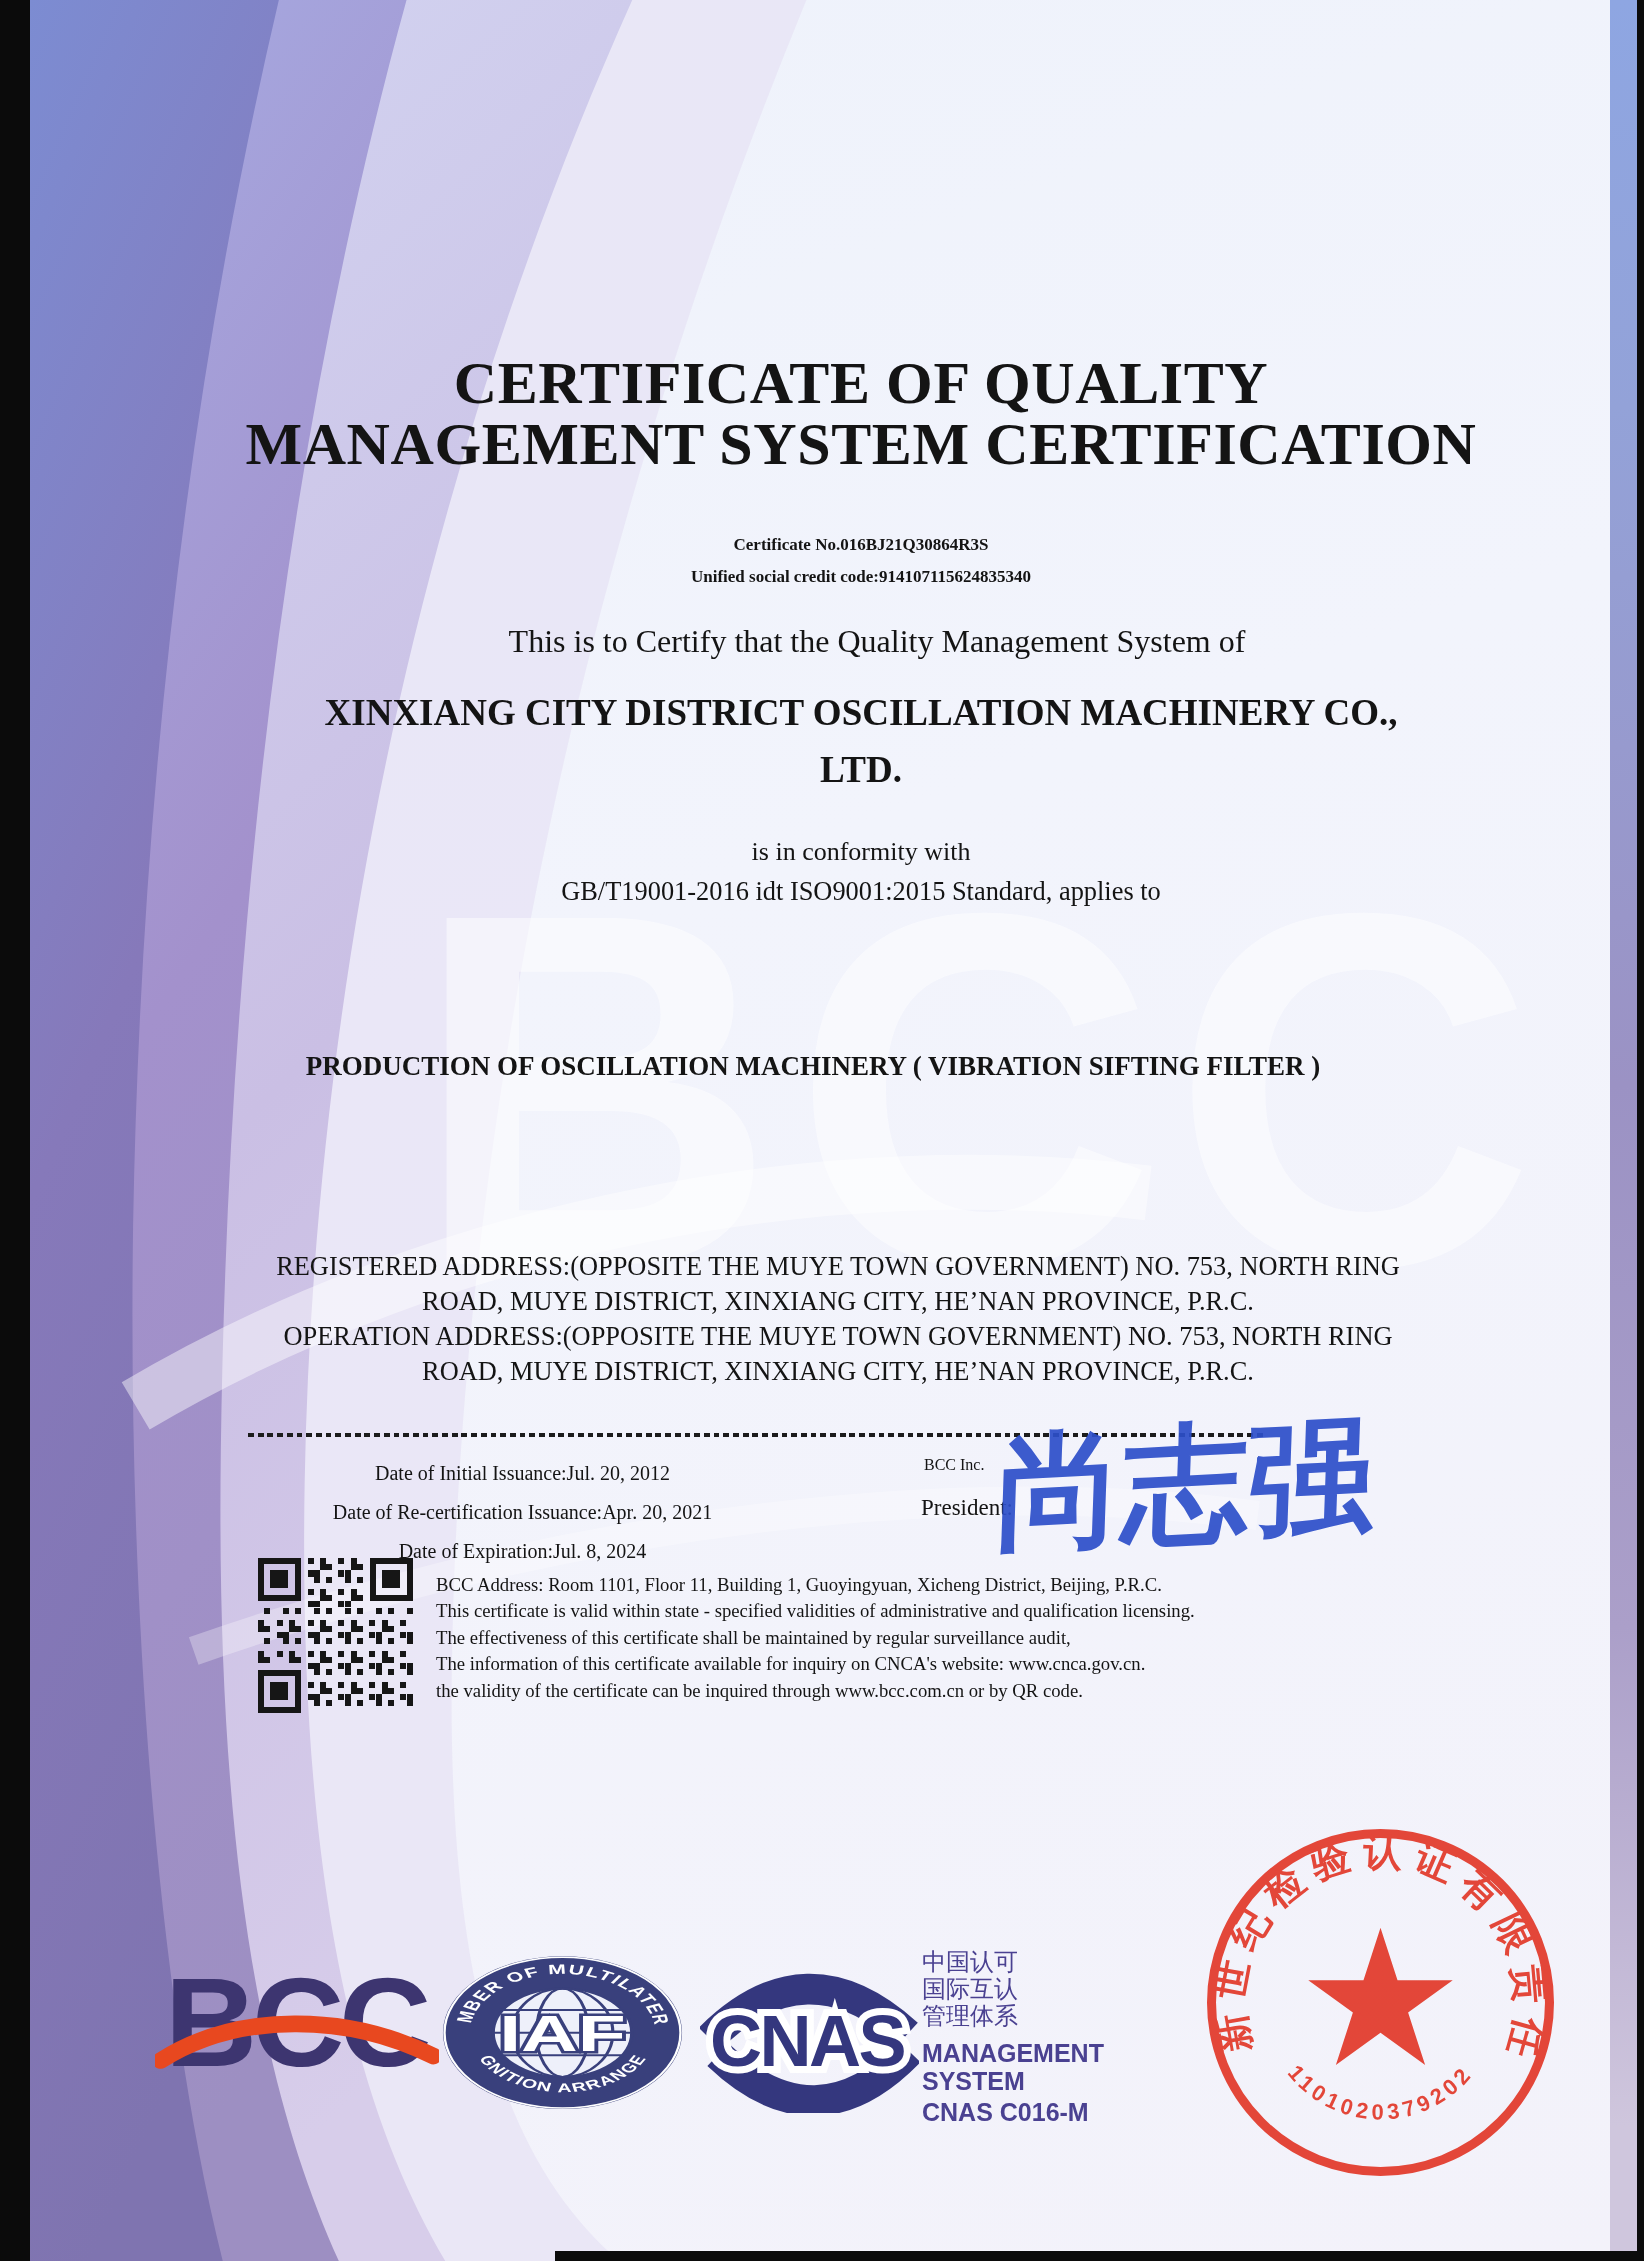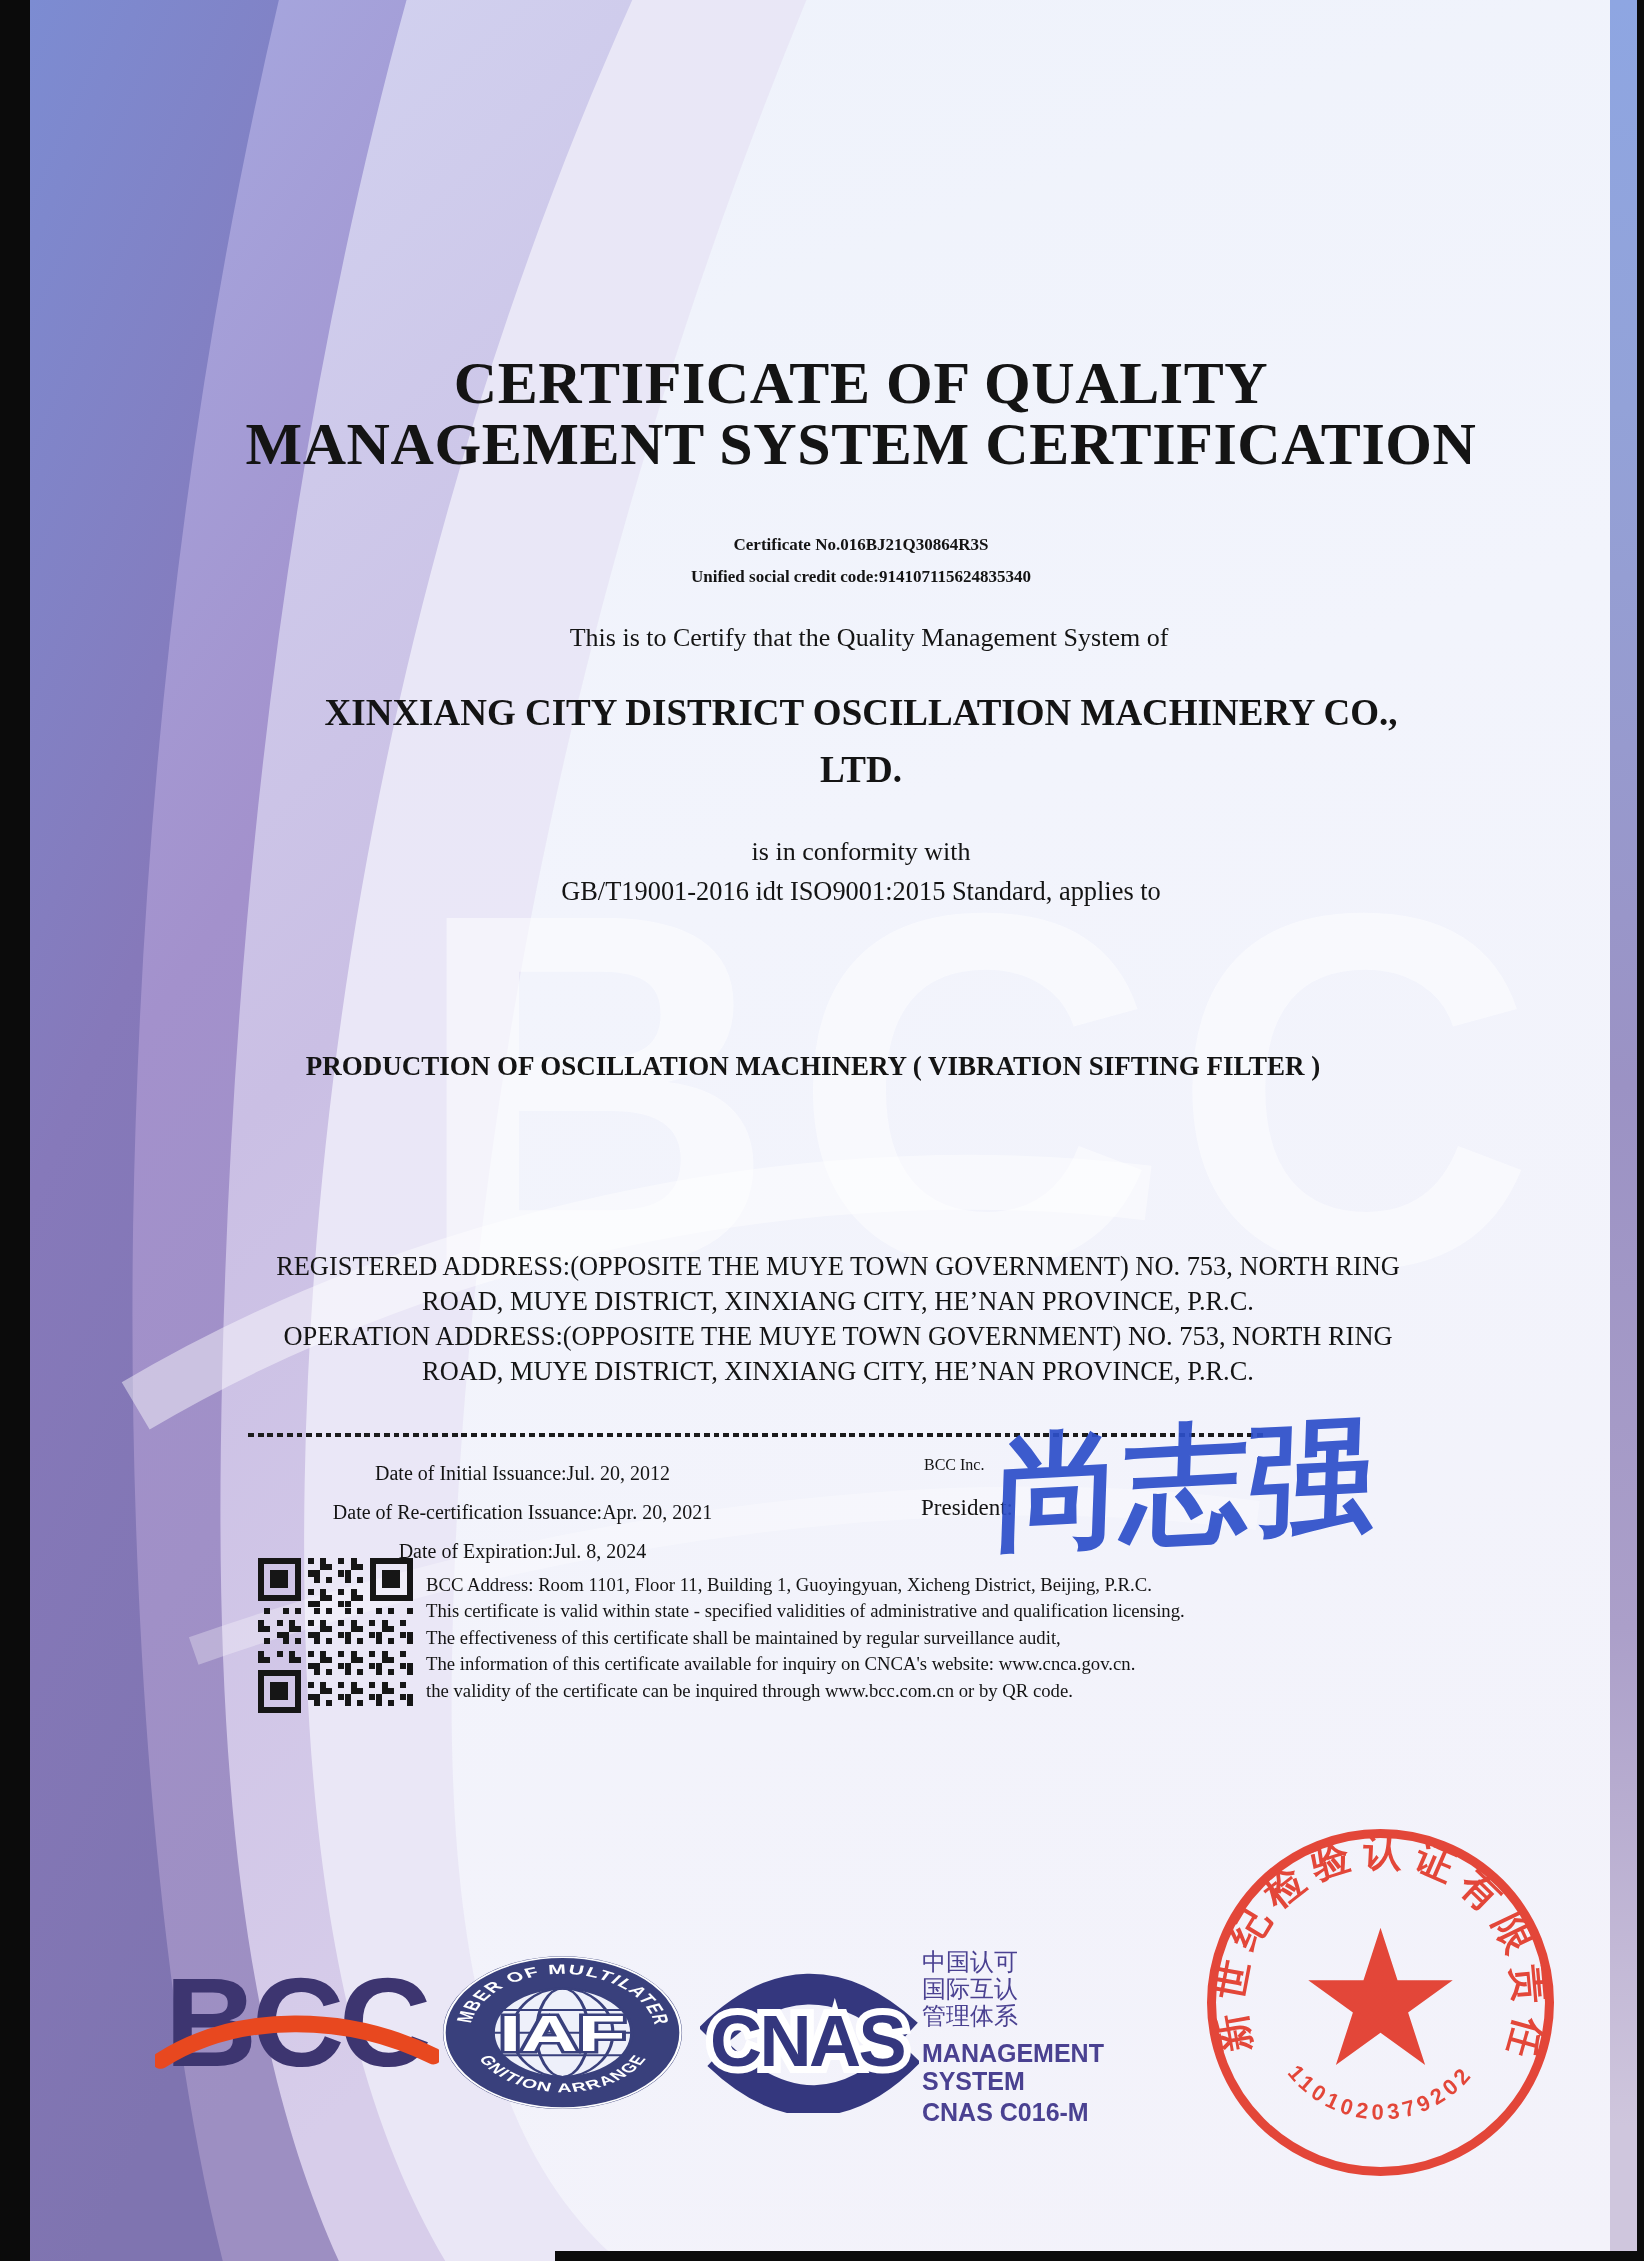--- a/index.html
+++ b/index.html
@@ -6,35 +6,35 @@
   .page{position:relative;width:1645px;height:2261px;overflow:hidden;
         background:linear-gradient(160deg,#eef2fb 0%,#f2f4fc 40%,#f3f2fa 100%);
         font-family:"Liberation Serif", serif;color:#141414;}
   svg{display:block;}
   .abs{position:absolute;}
   .bg-svg{left:0;top:0;}
   
   .center-block{text-align:center;}
   .title{left:200px;top:353px;width:1322px;font-size:60px;font-weight:bold;line-height:61px;letter-spacing:0.6px;}
   .certnos{left:200px;top:529px;width:1322px;font-size:17px;font-weight:bold;line-height:32px;}
-  .certify{left:208px;top:623px;width:1322px;font-size:26px;}
+  .certify{left:216px;top:623px;width:1322px;font-size:32px;}
   .company{left:200px;top:684px;width:1322px;font-size:37px;font-weight:bold;line-height:57px;}
   .conformity{left:200px;top:837px;width:1322px;font-size:26px;}
   .standard{left:200px;top:876px;width:1322px;font-size:26.4px;}
   .scope{left:168px;top:1051px;width:1290px;font-size:27px;font-weight:bold;}
   .addresses{left:193px;top:1249px;width:1290px;font-size:26.4px;line-height:35px;}
   .dashline{left:248px;top:1433px;width:1019px;height:3.9px;
             background:repeating-linear-gradient(90deg,#1c1c1c 0 5.8px,transparent 5.8px 9.7px);}
   .dates{left:271px;top:1454px;width:503px;font-size:20px;line-height:39px;text-align:center;}
   .issuer-name{left:924px;top:1456px;font-size:16px;}
   .issuer-pres{left:921px;top:1495px;font-size:23px;}
   .signature{left:996px;top:1419px;width:413px;font-size:126px;line-height:129px;
              color:#2d4fca;font-weight:bold;transform:rotate(-3deg) skewX(-5deg);
              font-family:"DejaVu Sans",sans-serif;opacity:.92;}
-  .fineprint{left:426px;top:1572px;width:761px;font-size:18.7px;line-height:26.4px;}
+  .fineprint{left:436px;top:1572px;width:761px;font-size:18.7px;line-height:26.4px;}
   .fineprint div{white-space:nowrap;}
   
   .qr{left:258px;top:1558px;width:155px;height:155px;}
   .qr i{position:absolute;background:#161616;}
   .qr .qr-finder{position:absolute;width:31px;height:31px;border:6.4px solid #161616;}
   .qr .qr-finder::after{content:"";position:absolute;left:6.4px;top:6.4px;width:18px;height:18px;background:#161616;}
   .qr .f-tl{left:0;top:0;} .qr .f-tr{right:0;top:0;} .qr .f-bl{left:0;bottom:0;}
   
   .bcc-logo{left:160px;top:1961px;width:271px;text-align:center;font-family:"Liberation Sans",sans-serif;
             font-size:128px;font-weight:900;letter-spacing:-5.2px;color:#3d3570;line-height:123px;

